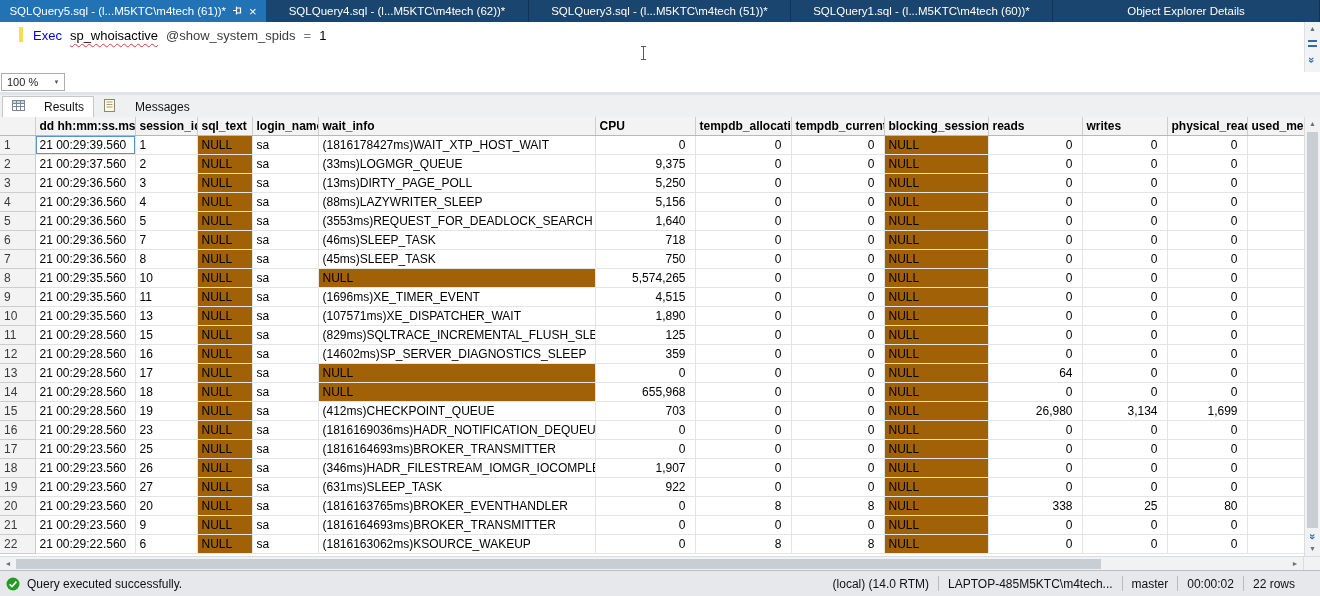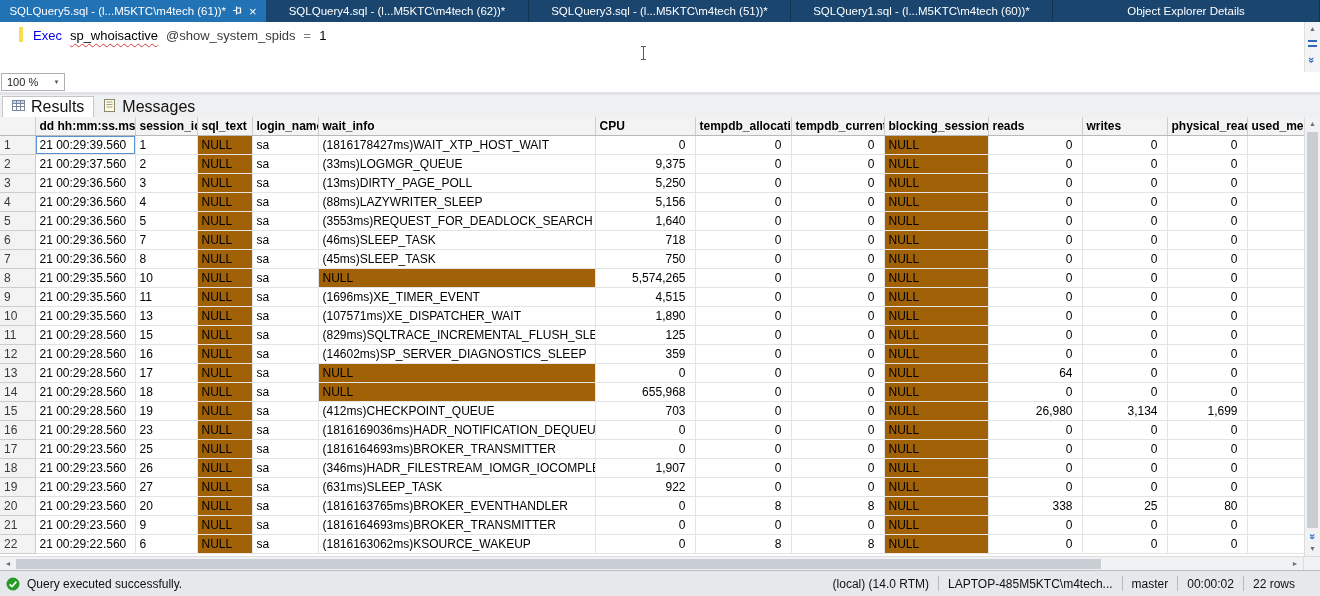--- a/index.html
+++ b/index.html
@@ -60,21 +60,21 @@
     margin-left: 1px; width: 64px; height: 18px; border: 1px solid #ABADB3;
     display: flex; align-items: center; font-size: 11px; color: #222; background: #fff;
   }
   .zoom-select .val { flex: 1; padding-left: 5px; }
   .zoom-select .dd { width: 15px; text-align: center; font-size: 6px; color: #555; }
 
   .splitter { flex: 0 0 3px; background: #E1E3E6; }
 
   
   .rtab-strip { flex: 0 0 22px; background: #EFF0F1; display: flex; align-items: flex-end; padding-left: 2px; }
-  .rtab { height: 21px; display: flex; align-items: center; gap: 6px; padding: 0 9px; font-size: 16px; color: #111; }
+  .rtab { height: 21px; display: flex; align-items: center; gap: 19px; padding: 0 9px; font-size: 12px; color: #111; }
   .rtab.active { background: #fff; border: 1px solid #C6C6C6; border-bottom: none; }
 
   
   .grid-wrap { flex: 1 1 auto; position: relative; overflow: hidden; background: #fff; min-height: 0; }
   table.grid { border-collapse: collapse; table-layout: fixed; width: 1337px; font-size: 12px; }
   .grid th, .grid td {
     height: 18px; line-height: 18px; padding: 0 4px;
     overflow: hidden; white-space: nowrap; vertical-align: middle; text-align: left;
   }
   .grid thead th {

